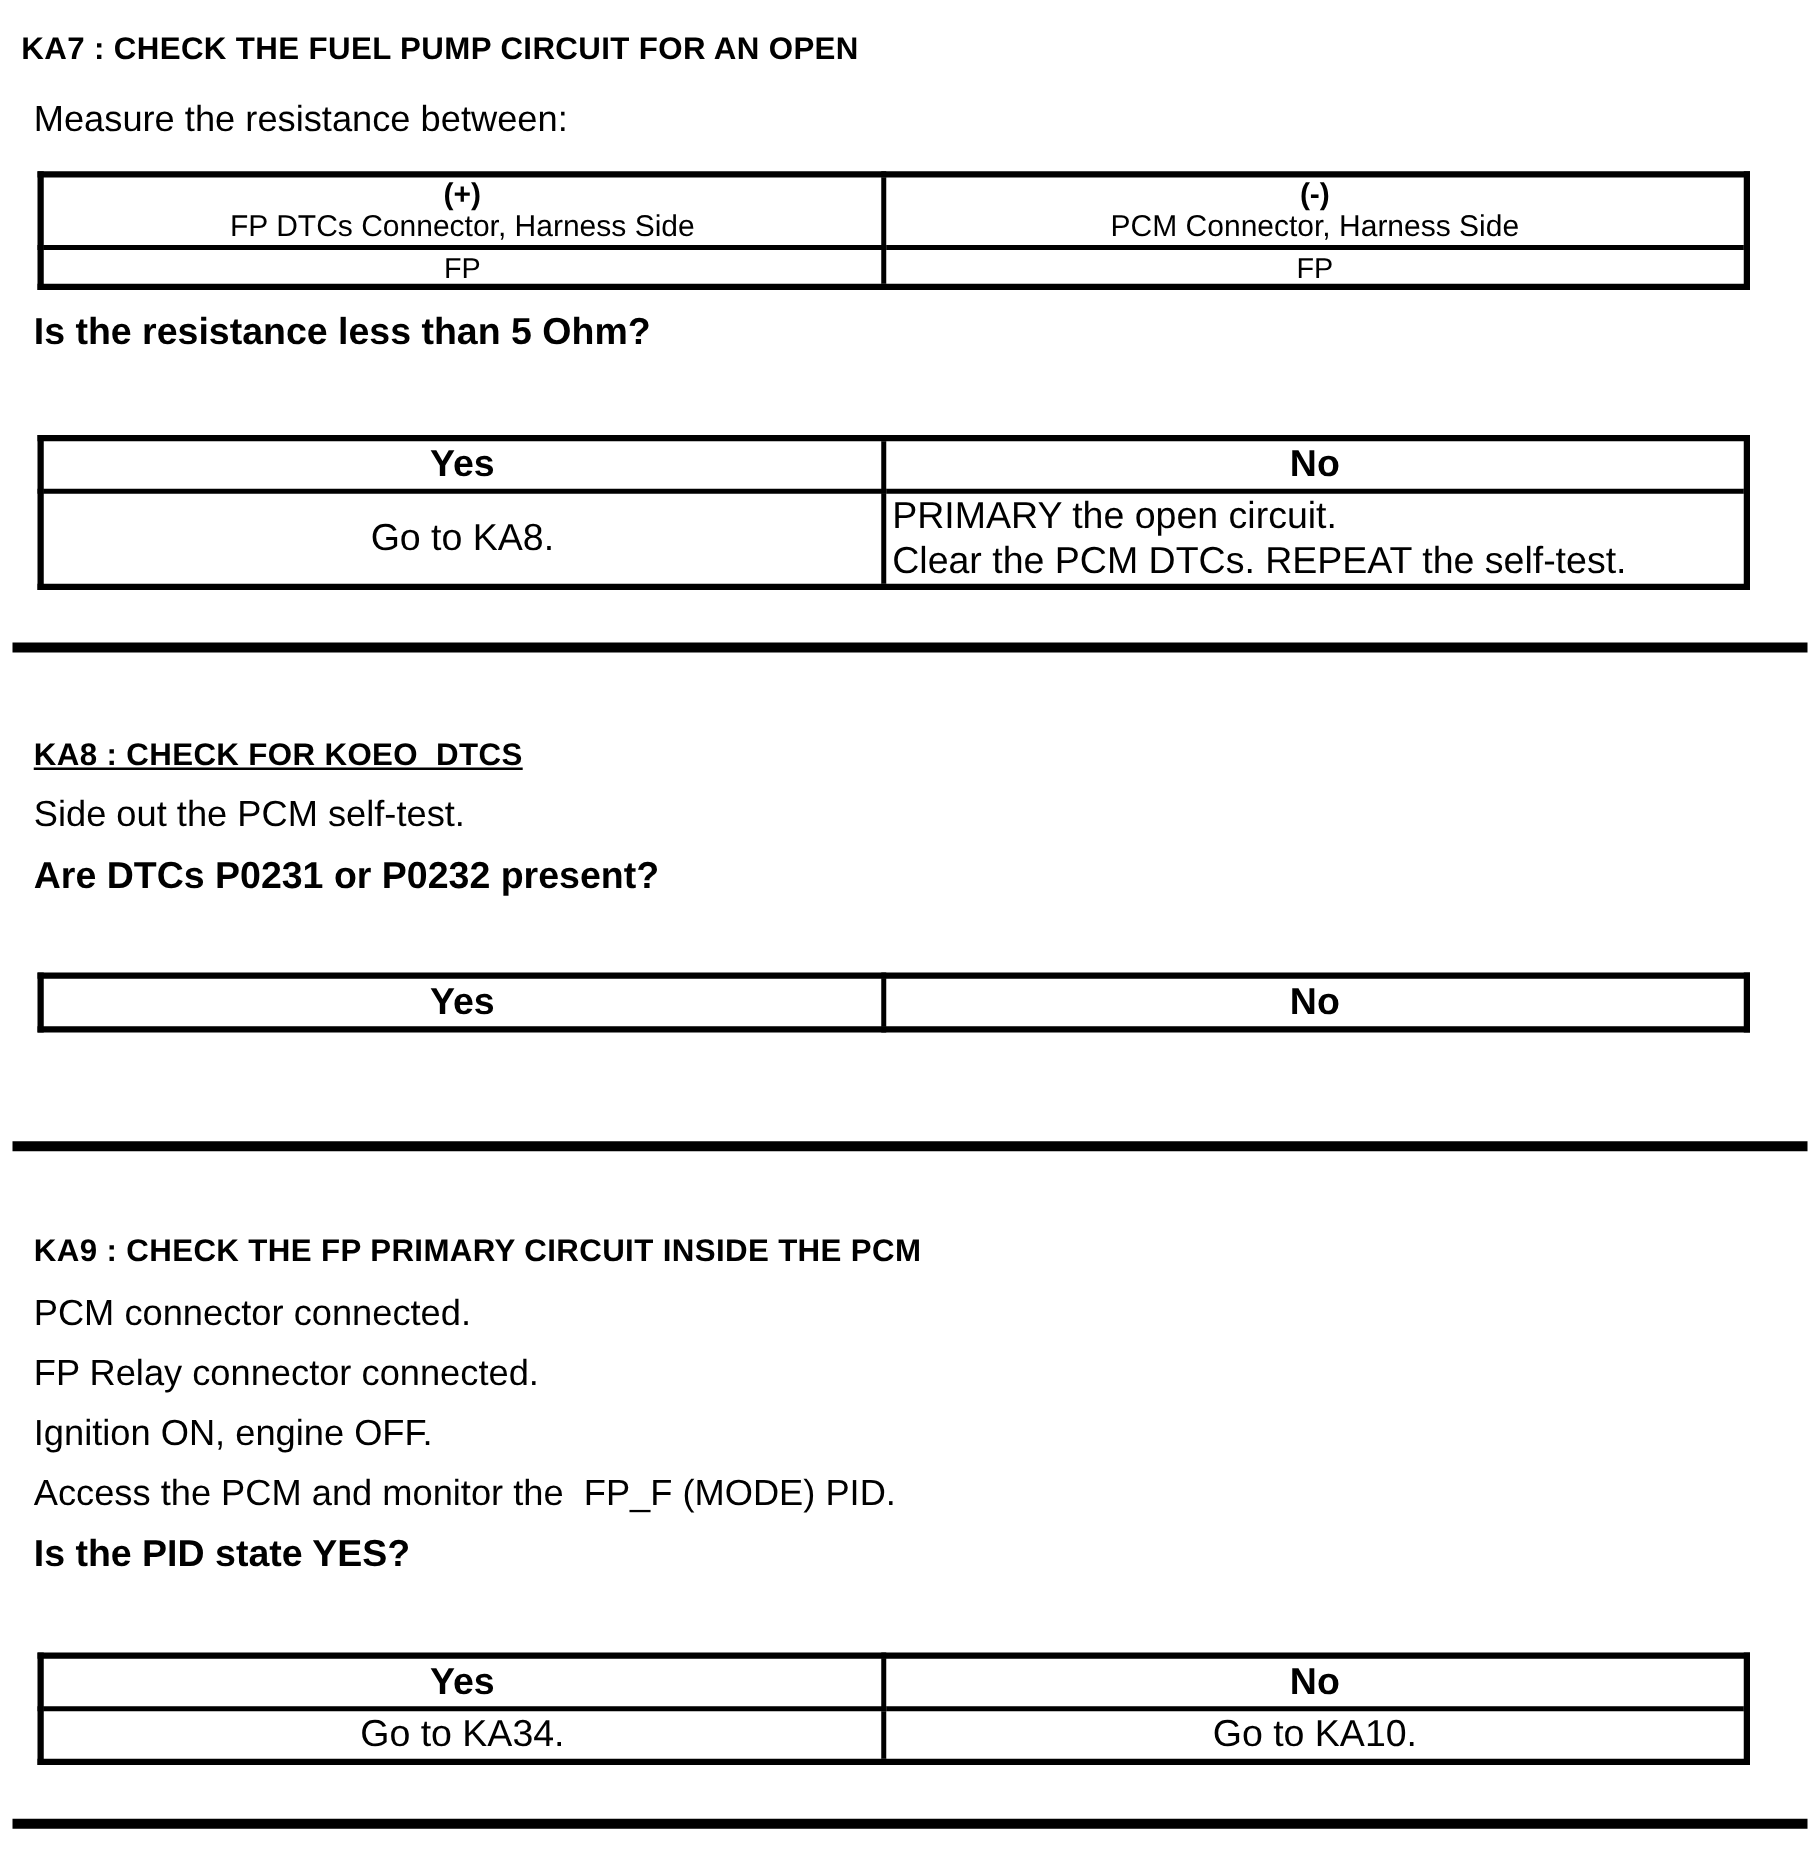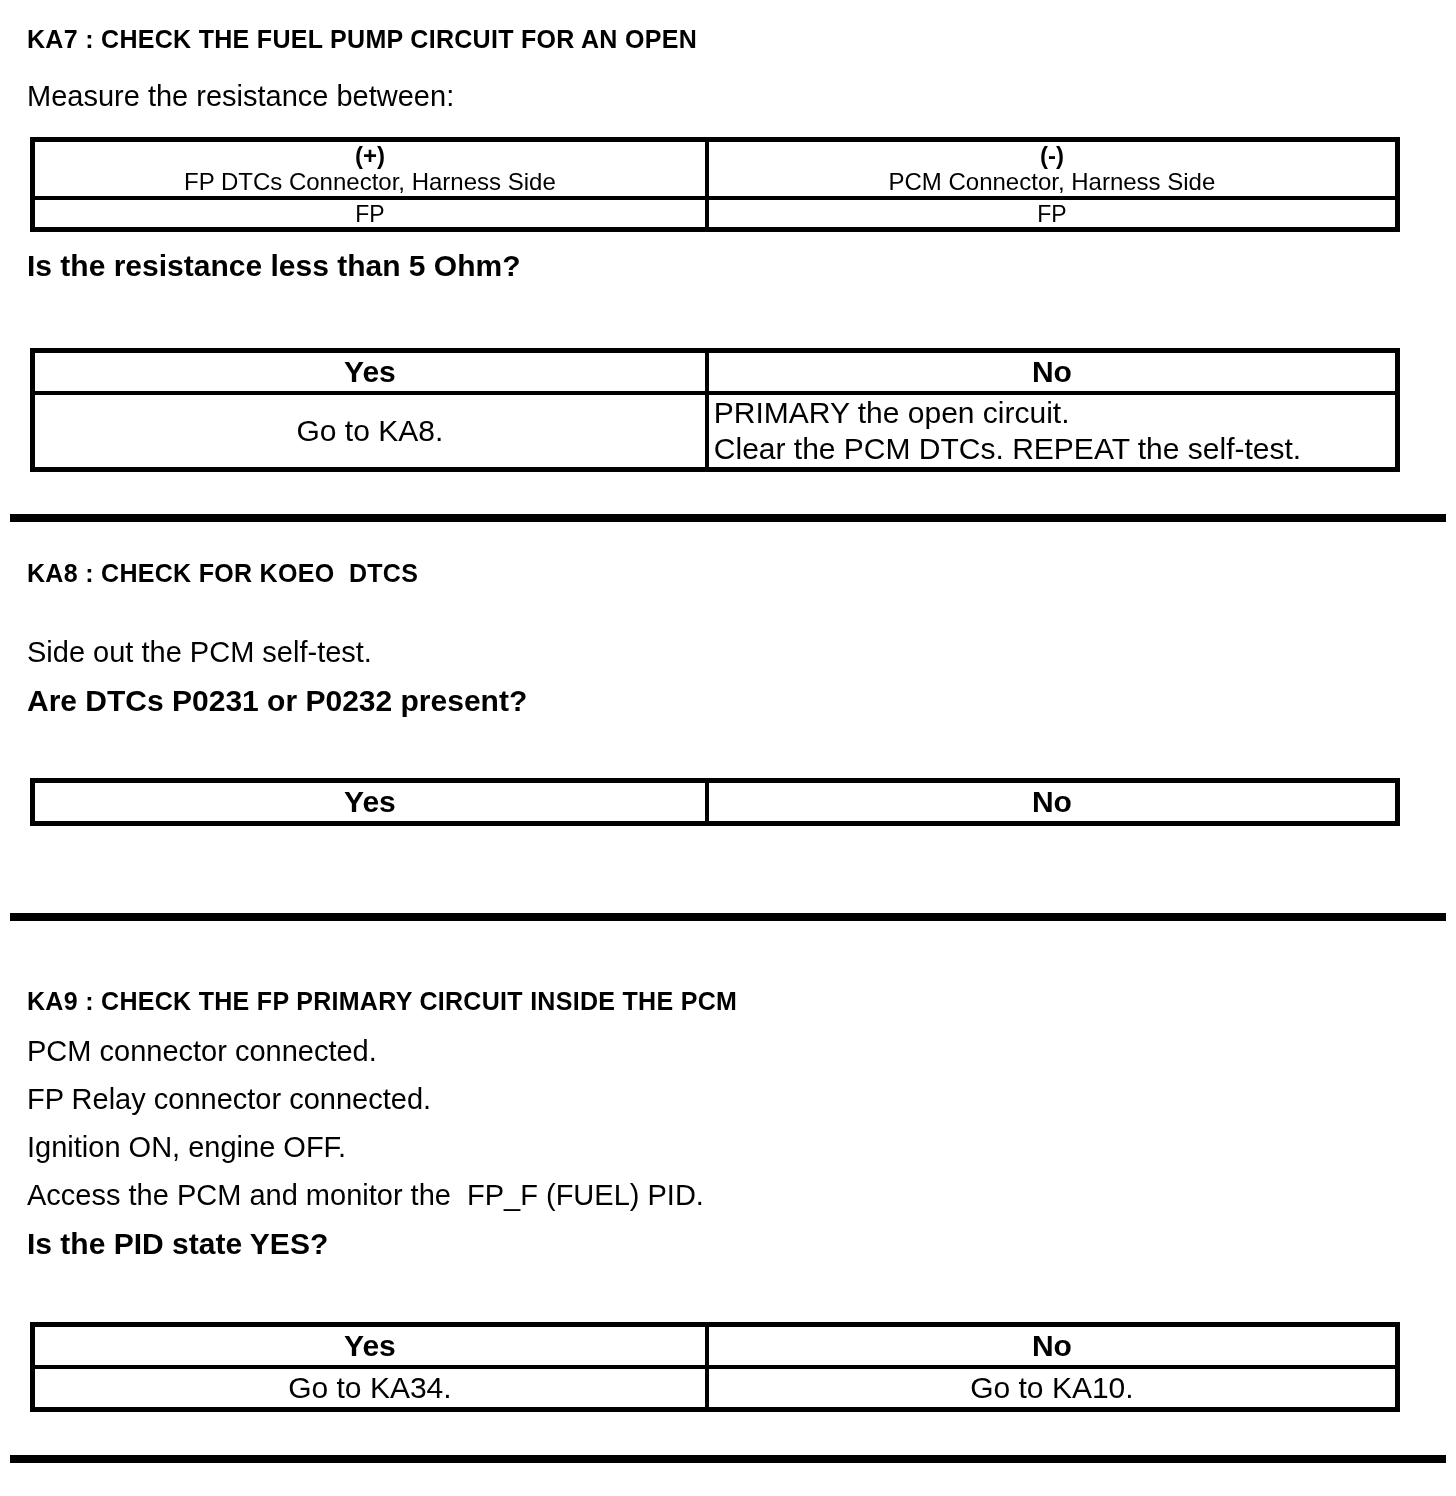--- a/index.html
+++ b/index.html
@@ -74,28 +74,28 @@
   }
 
   .divider {
     left: 10px;
     width: 1436px;
     height: 8px;
     background: #000000;
   }
 
   
-  #ka7-title    { top: 26px;  left: 27px; }
+  #ka7-title    { top: 26px;  left: 17px; }
   #ka7-intro    { top: 80px;  left: 27px; }
   #ka7-measure  { top: 137px; left: 30px; }
   #ka7-question { top: 249px; left: 27px; }
   #ka7-decision { top: 348px; left: 30px; }
   #divider-1    { top: 514px; }
 
-  #ka8-title    { top: 560px; left: 27px; }
+  #ka8-title    { top: 591px; left: 27px; text-decoration: underline; }
   #ka8-step-0   { top: 636px; left: 27px; }
   #ka8-question { top: 684px; left: 27px; }
   #ka8-decision { top: 778px; left: 30px; }
   #divider-2    { top: 913px; }
 
   #ka9-title    { top: 988px;  left: 27px; }
   #ka9-step-0   { top: 1035px; left: 27px; }
   #ka9-step-1   { top: 1083px; left: 27px; }
   #ka9-step-2   { top: 1131px; left: 27px; text-align: center; }
   #ka9-step-3   { top: 1179px; left: 27px; }
@@ -179,21 +179,21 @@
 <div id="divider-2" class="abs divider"></div>
 
 <div id="ka9-title" class="abs heading">KA9 : CHECK THE FP PRIMARY CIRCUIT INSIDE THE PCM</div>
 
 <div id="ka9-step-0" class="abs body-text">PCM connector connected.</div>
 
 <div id="ka9-step-1" class="abs body-text">FP Relay connector connected.</div>
 
 <div id="ka9-step-2" class="abs body-text">Ignition ON, engine OFF.</div>
 
-<div id="ka9-step-3" class="abs body-text">Access the PCM and monitor the  FP_F (FUEL) PID.</div>
+<div id="ka9-step-3" class="abs body-text">Access the PCM and monitor the  FP_F (MODE) PID.</div>
 
 <div id="ka9-question" class="abs question">Is the PID state YES?</div>
 
 <table id="ka9-decision" class="abs decision">
   <colgroup>
       <col style="width:49.4%">
       <col style="width:50.6%">
     </colgroup>
   <tbody>
     <tr>

